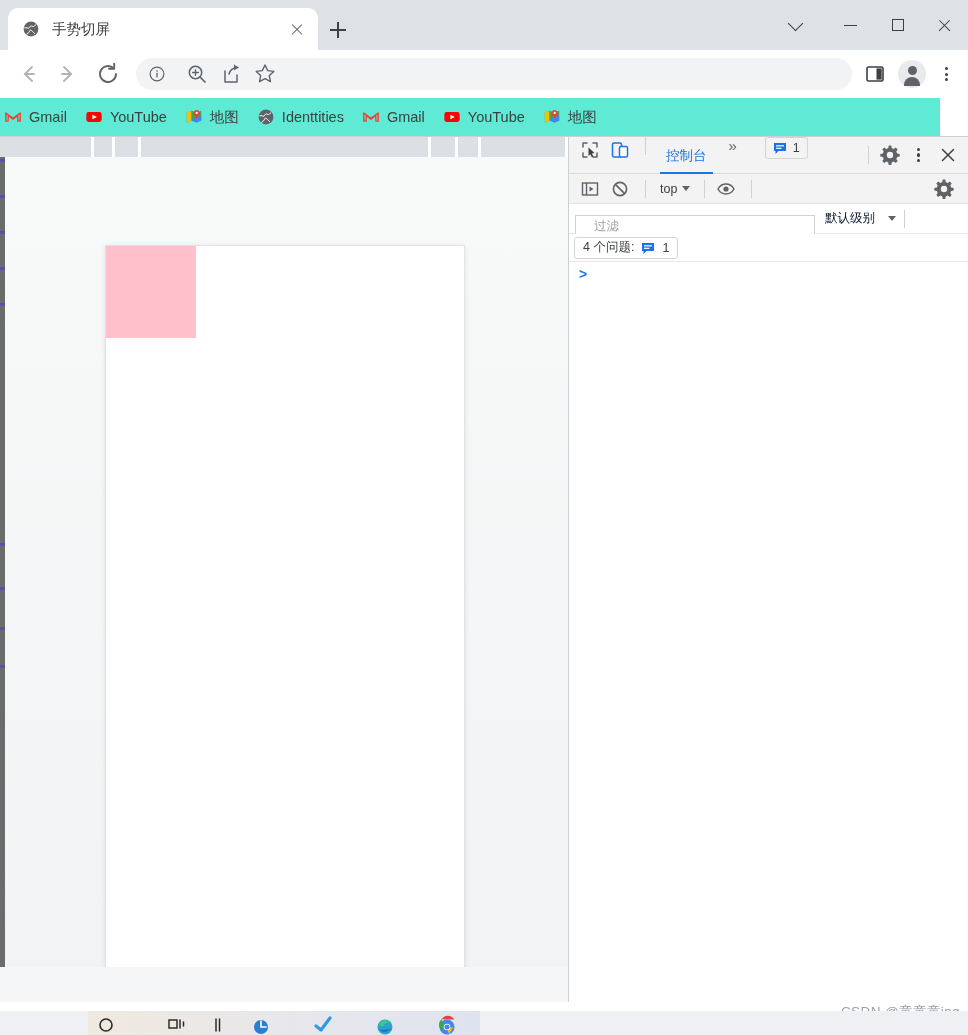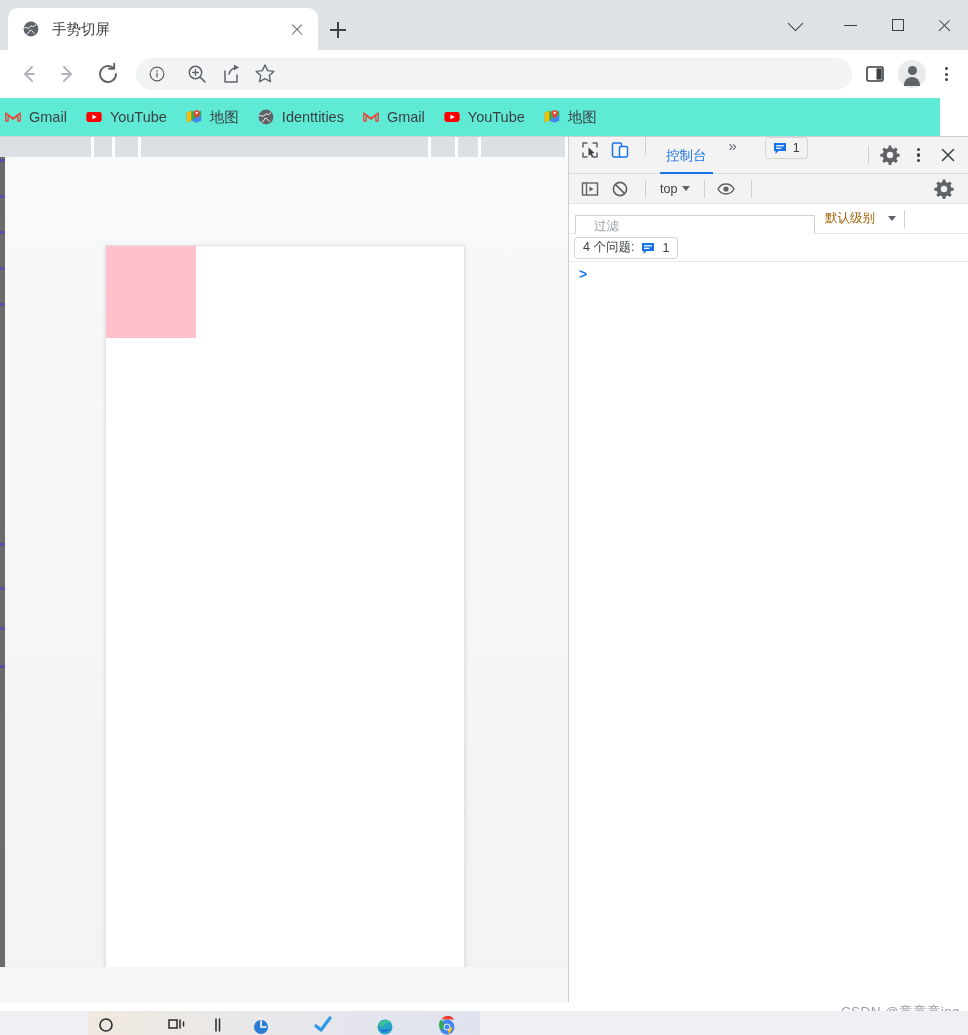--- a/index.html
+++ b/index.html
@@ -212,21 +212,21 @@
   .dt-filterbar {
     position: relative; width: 400px; height: 30px;
     background: #ffffff; border-bottom: 1px solid #e8e8e8;
     display: flex; align-items: center; padding: 0 6px;
   }
   .filter-input {
     width: 240px; height: 40px; border: 1px solid #cfd1d3; background: #fff;
     font-size: 12.5px; color: #3c4043; padding: 0 18px; line-height: 20px; margin-top: 32px;
   }
   .filter-input .ph { color: #9aa0a6; }
-  .level-select { font-size: 12.5px; color: #a16207; display: flex; align-items: center; gap: 13px; margin-left: 10px; }
+  .level-select { font-size: 12.5px; color: #0f172a; display: flex; align-items: center; gap: 13px; margin-left: 10px; }
 
   .dt-issuebar {
     position: relative; width: 400px; height: 28px;
     background: #ffffff; border-bottom: 1px solid #e8e8e8;
     display: flex; align-items: center; padding-left: 5px;
   }
   .issue-pill {
     display: flex; align-items: center; gap: 7px; height: 22px;
     border: 1px solid #d5d5d5; border-radius: 3px; padding: 0 8px;
     font-size: 12.5px; color: #3c4043;

